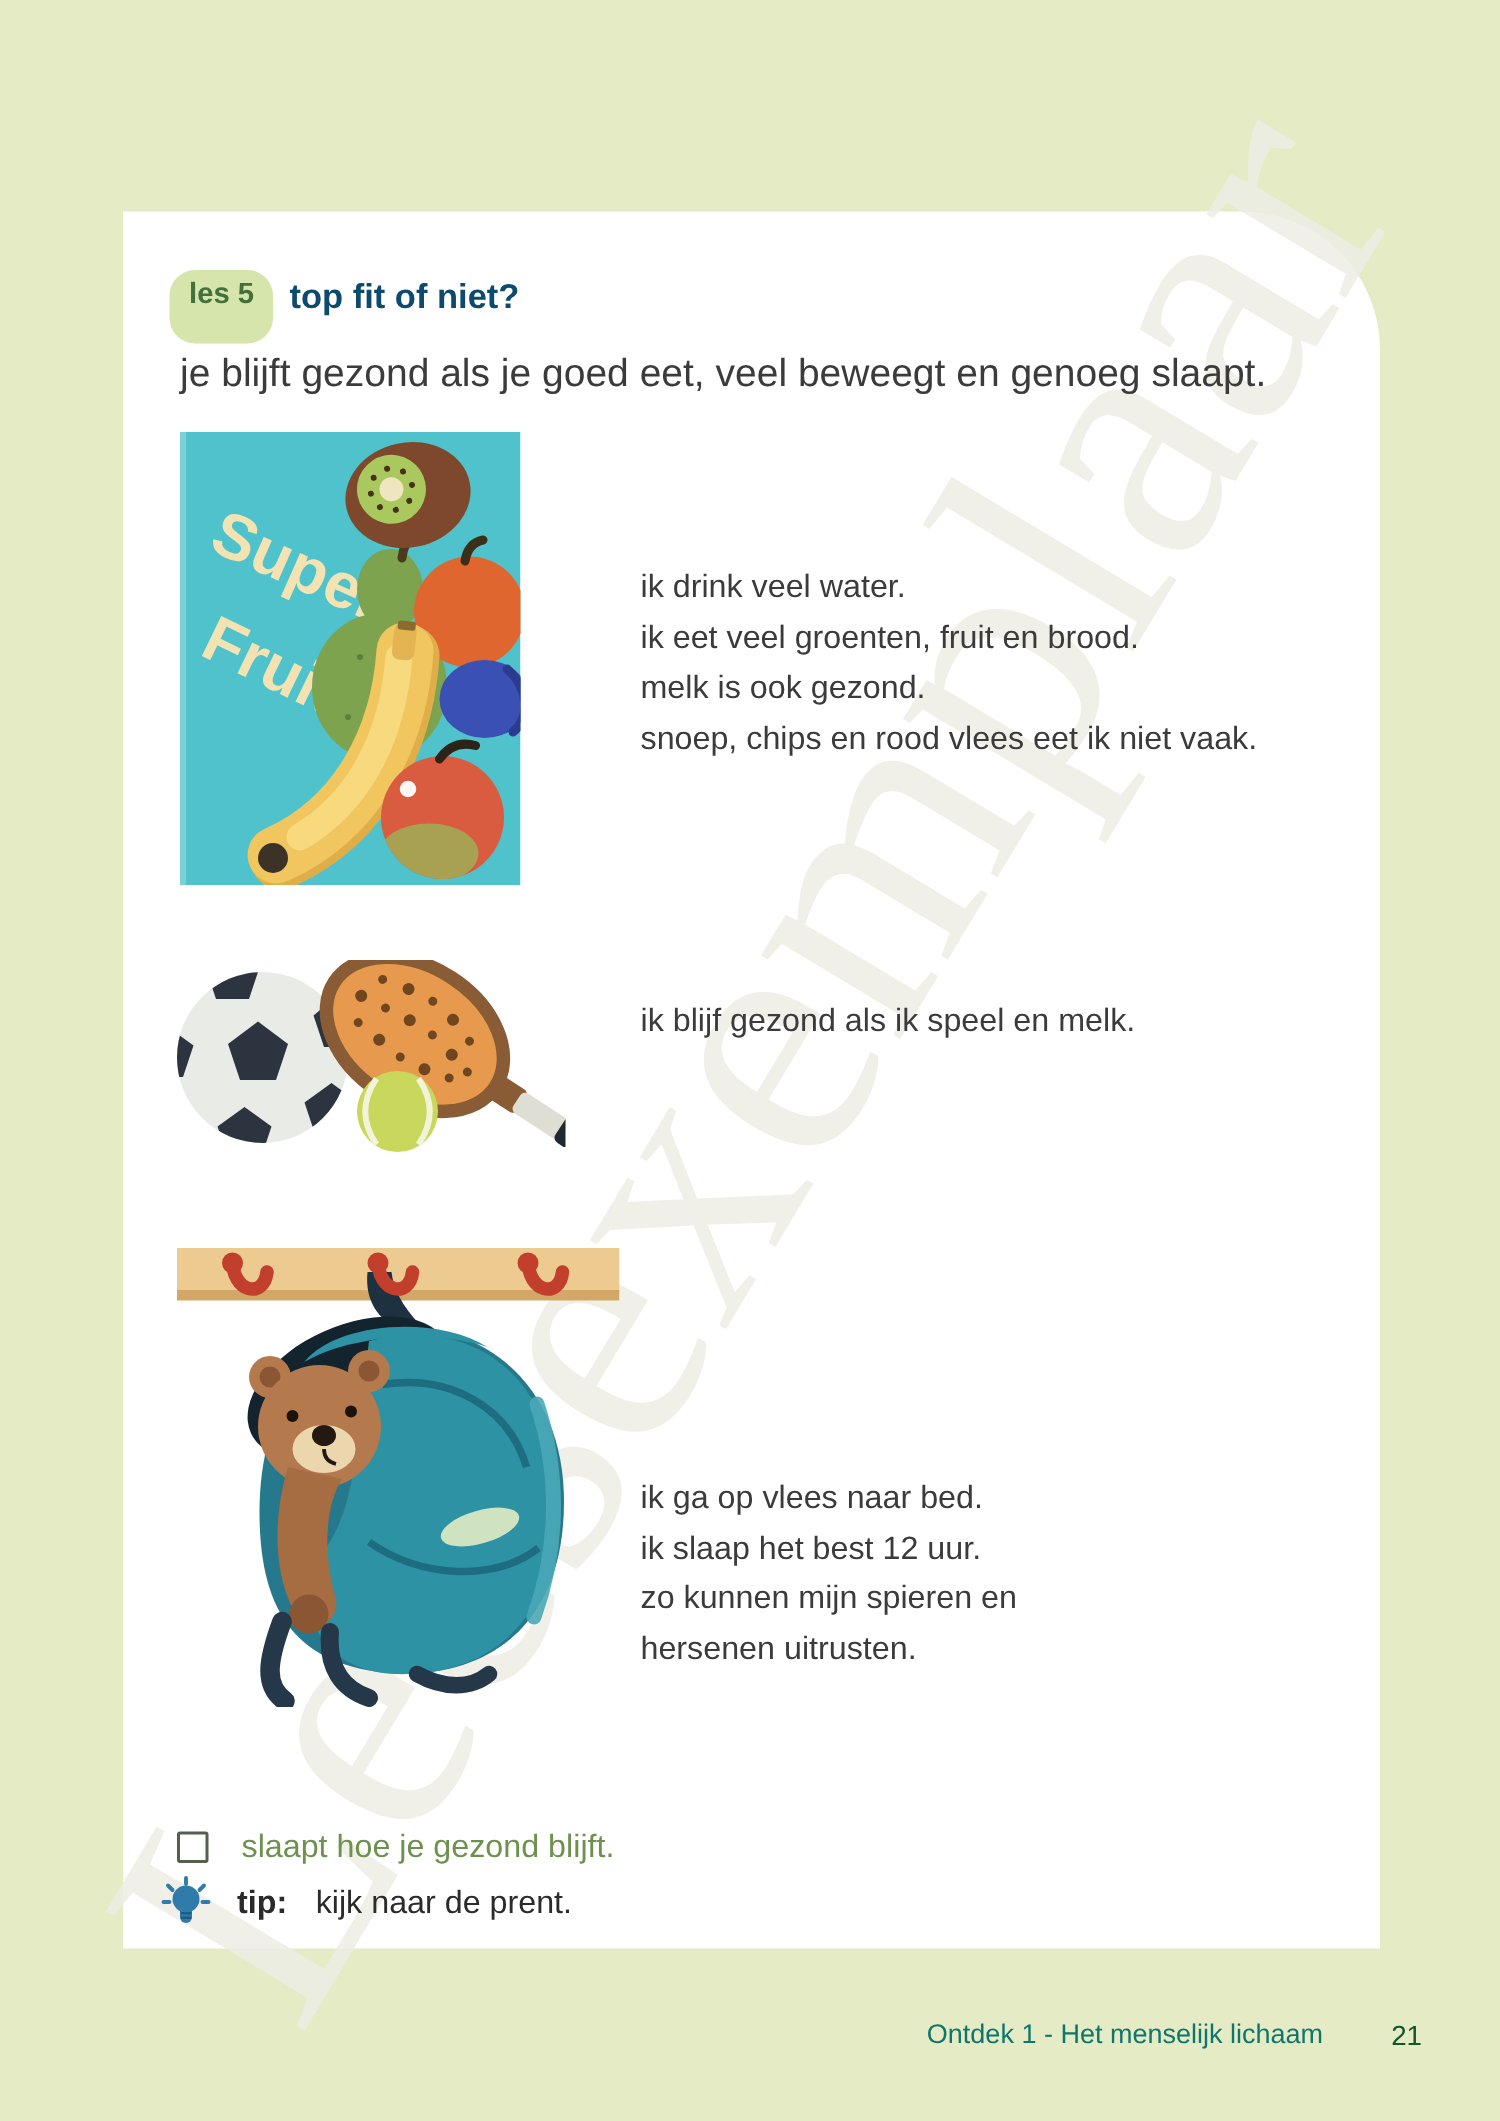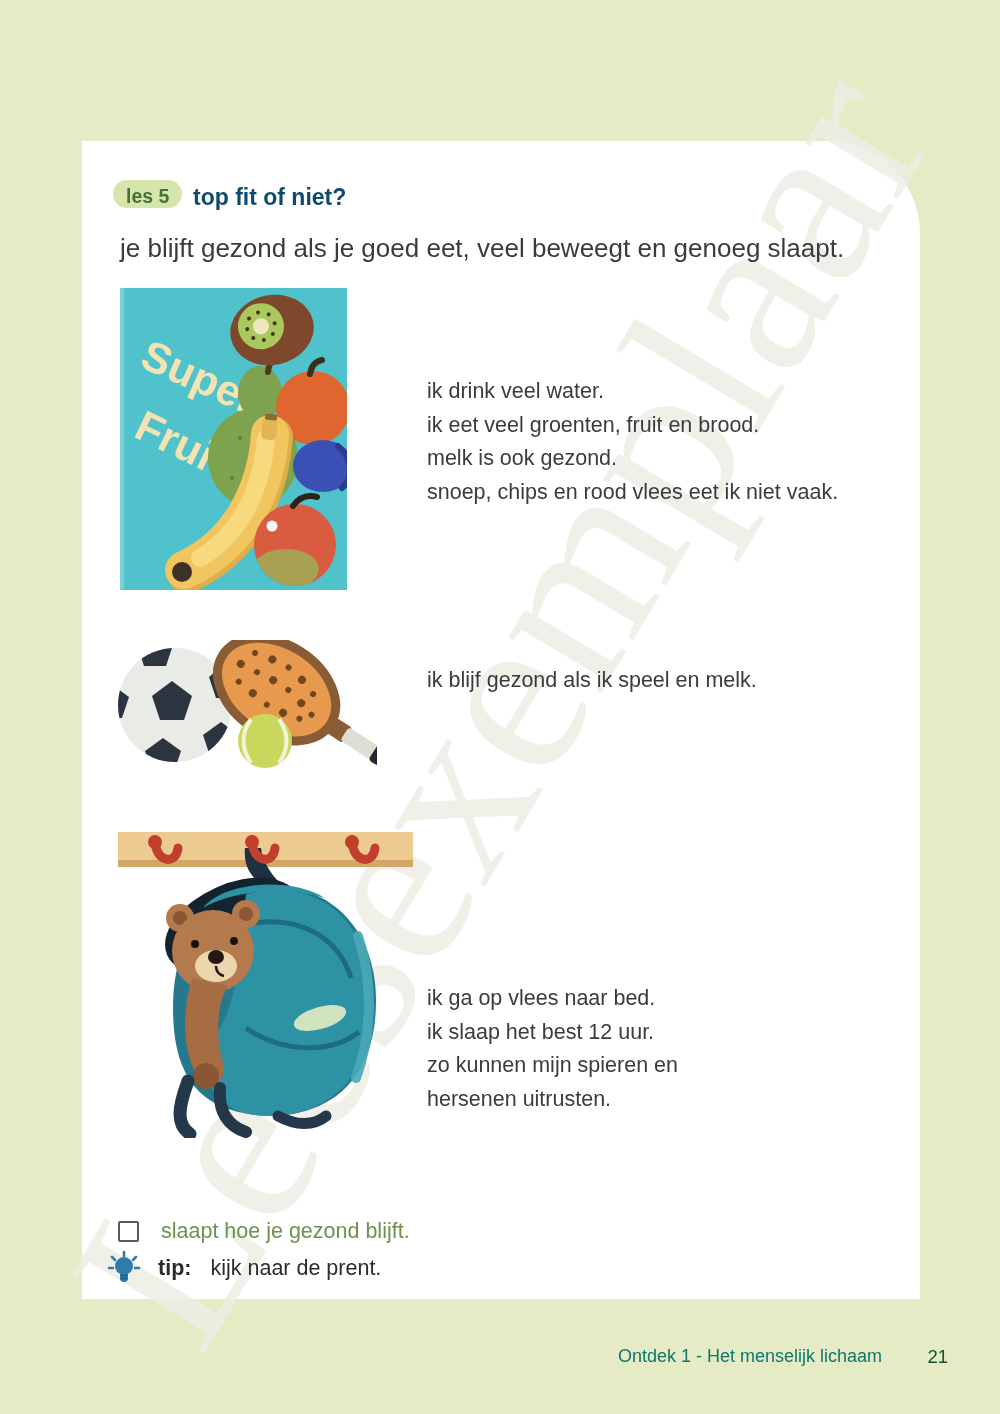--- a/index.html
+++ b/index.html
@@ -15,21 +15,21 @@
   .watermark{
     position:absolute;left:50%;top:50%;
     transform:translate(-50%,-50%) rotate(-59deg);
     font-family:"Liberation Serif",serif;
     font-size:236px;color:#eeeee6;opacity:.85;
     white-space:nowrap;z-index:2;pointer-events:none;
   }
   .content{position:absolute;inset:0;z-index:3;}
   .abs{position:absolute;}
   .badge{
-    left:113px;top:180px;height:28px;line-height:32px;
+    left:113px;top:180px;height:49px;line-height:32px;
     padding:0 13px;border-radius:17px;
     background:#d5e5ac;color:#44703b;
     font-size:19.5px;font-weight:bold;
   }
   .title{
     left:193px;top:184px;color:#0c4a6e;
     font-size:23px;font-weight:bold;
   }
   .intro{left:120px;top:233px;color:#3b3b3b;font-size:26px;}
   .tblock{

